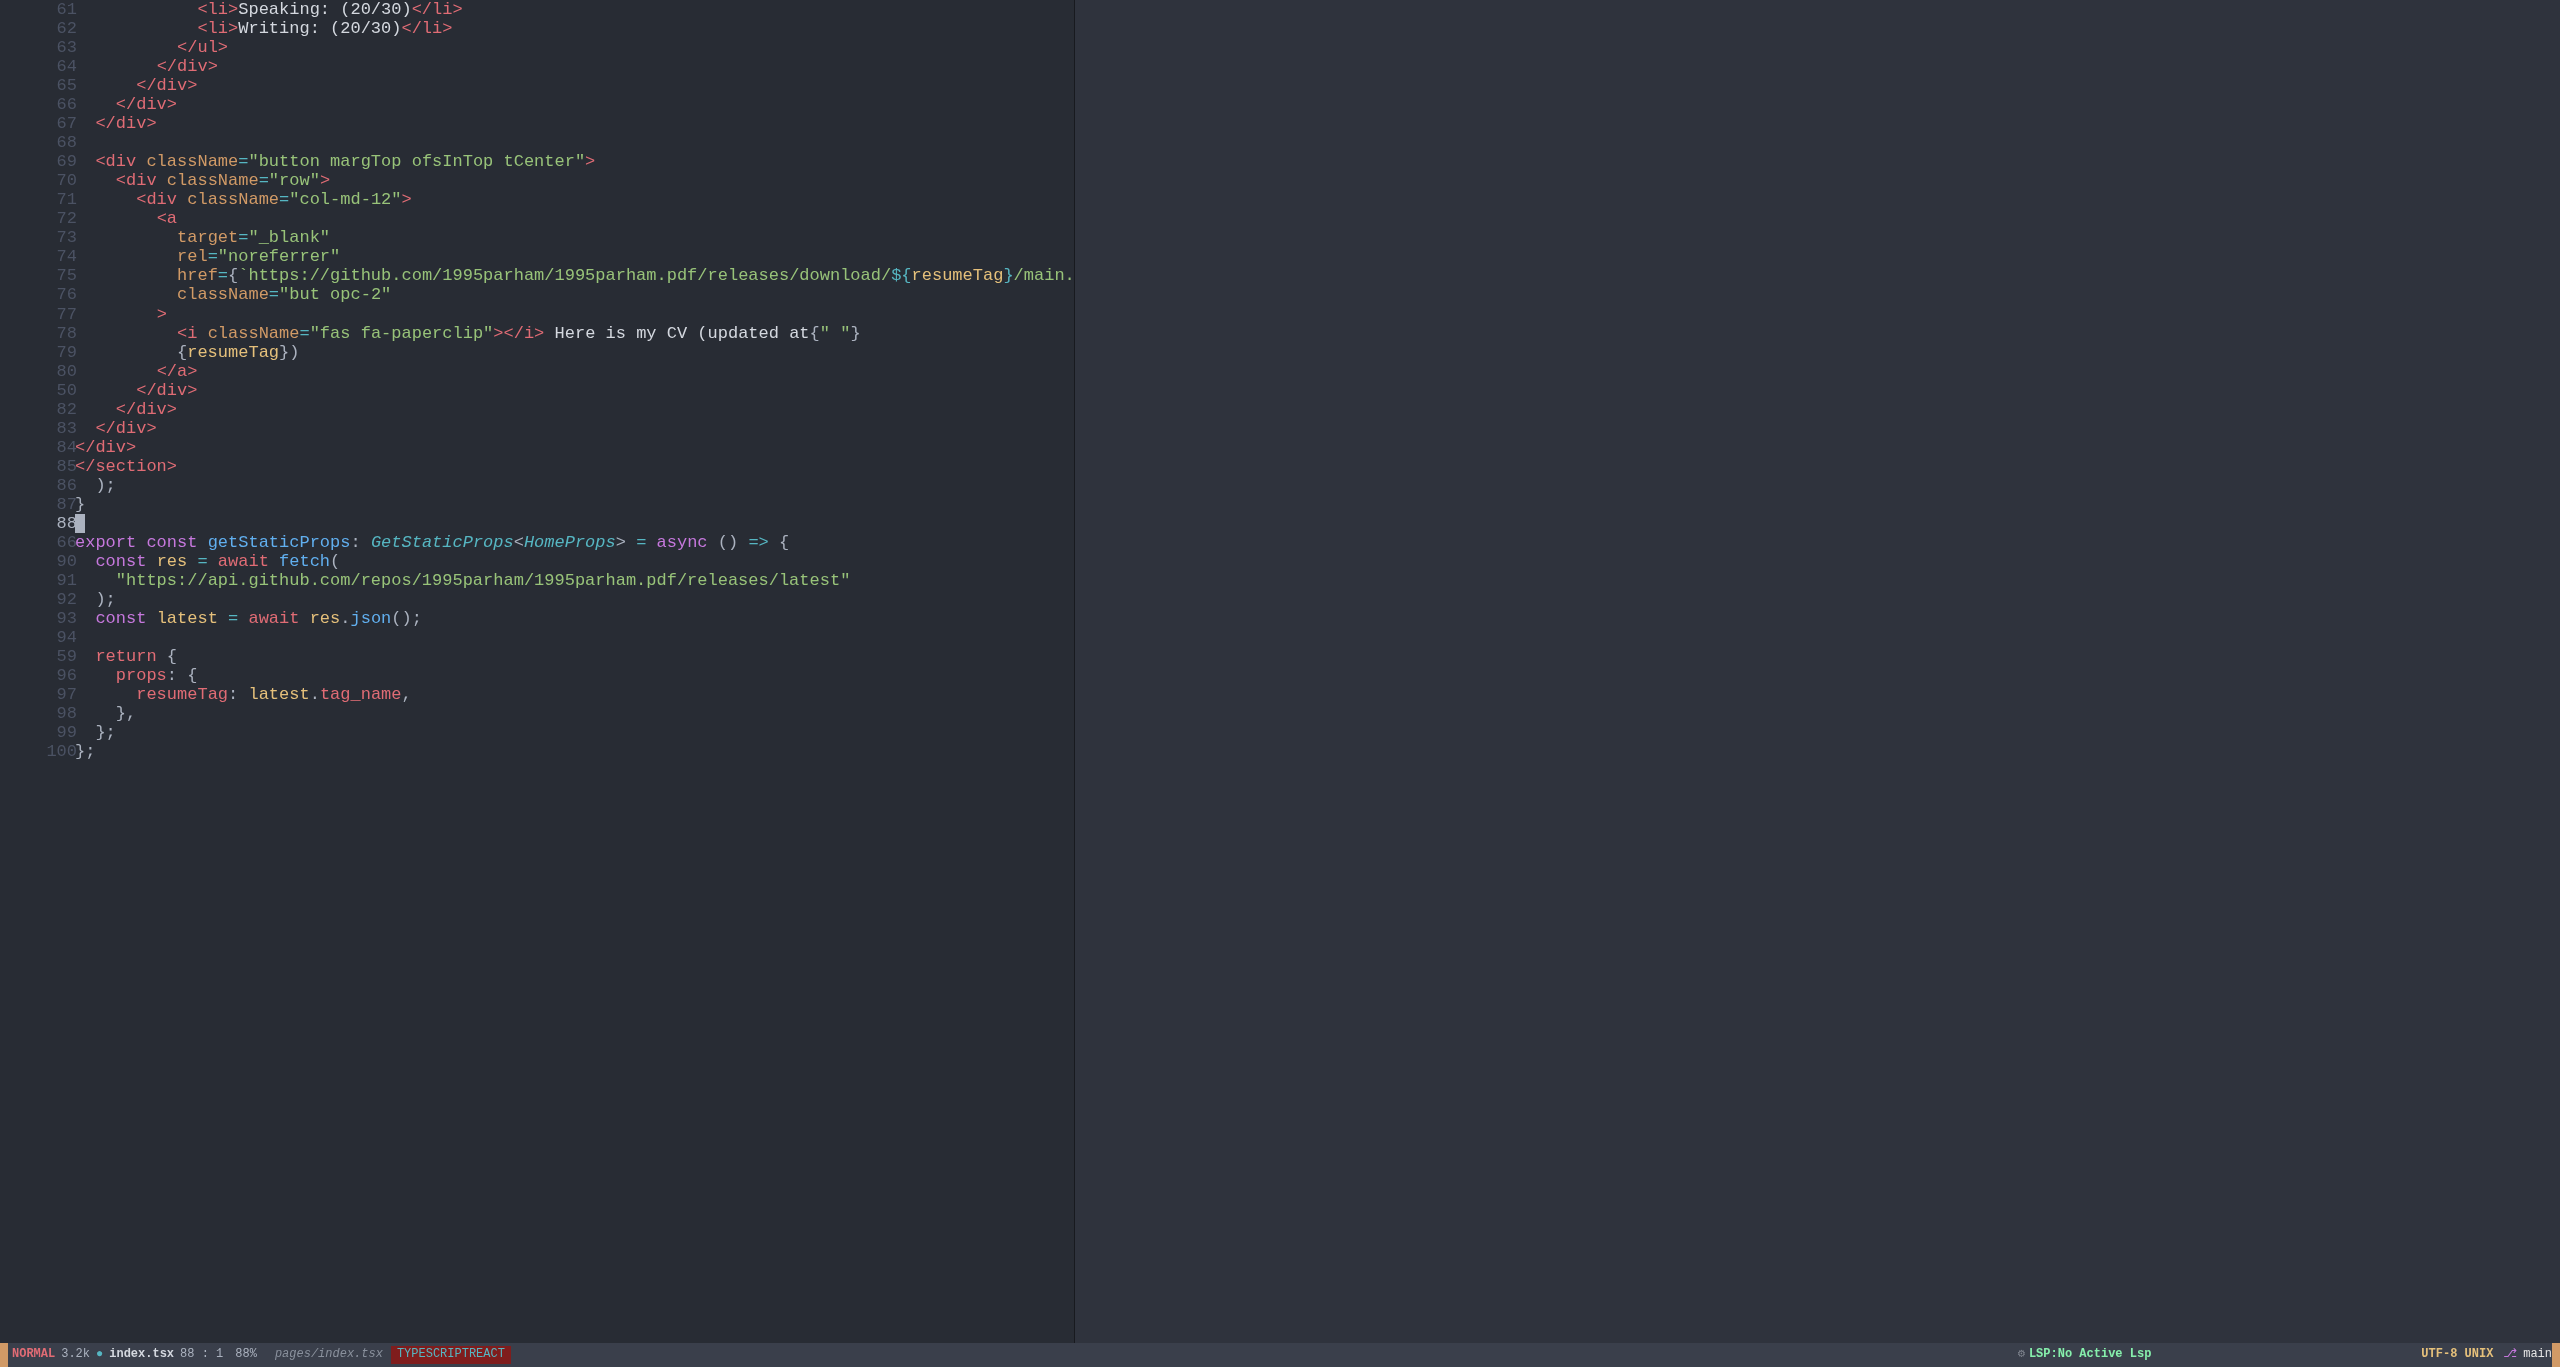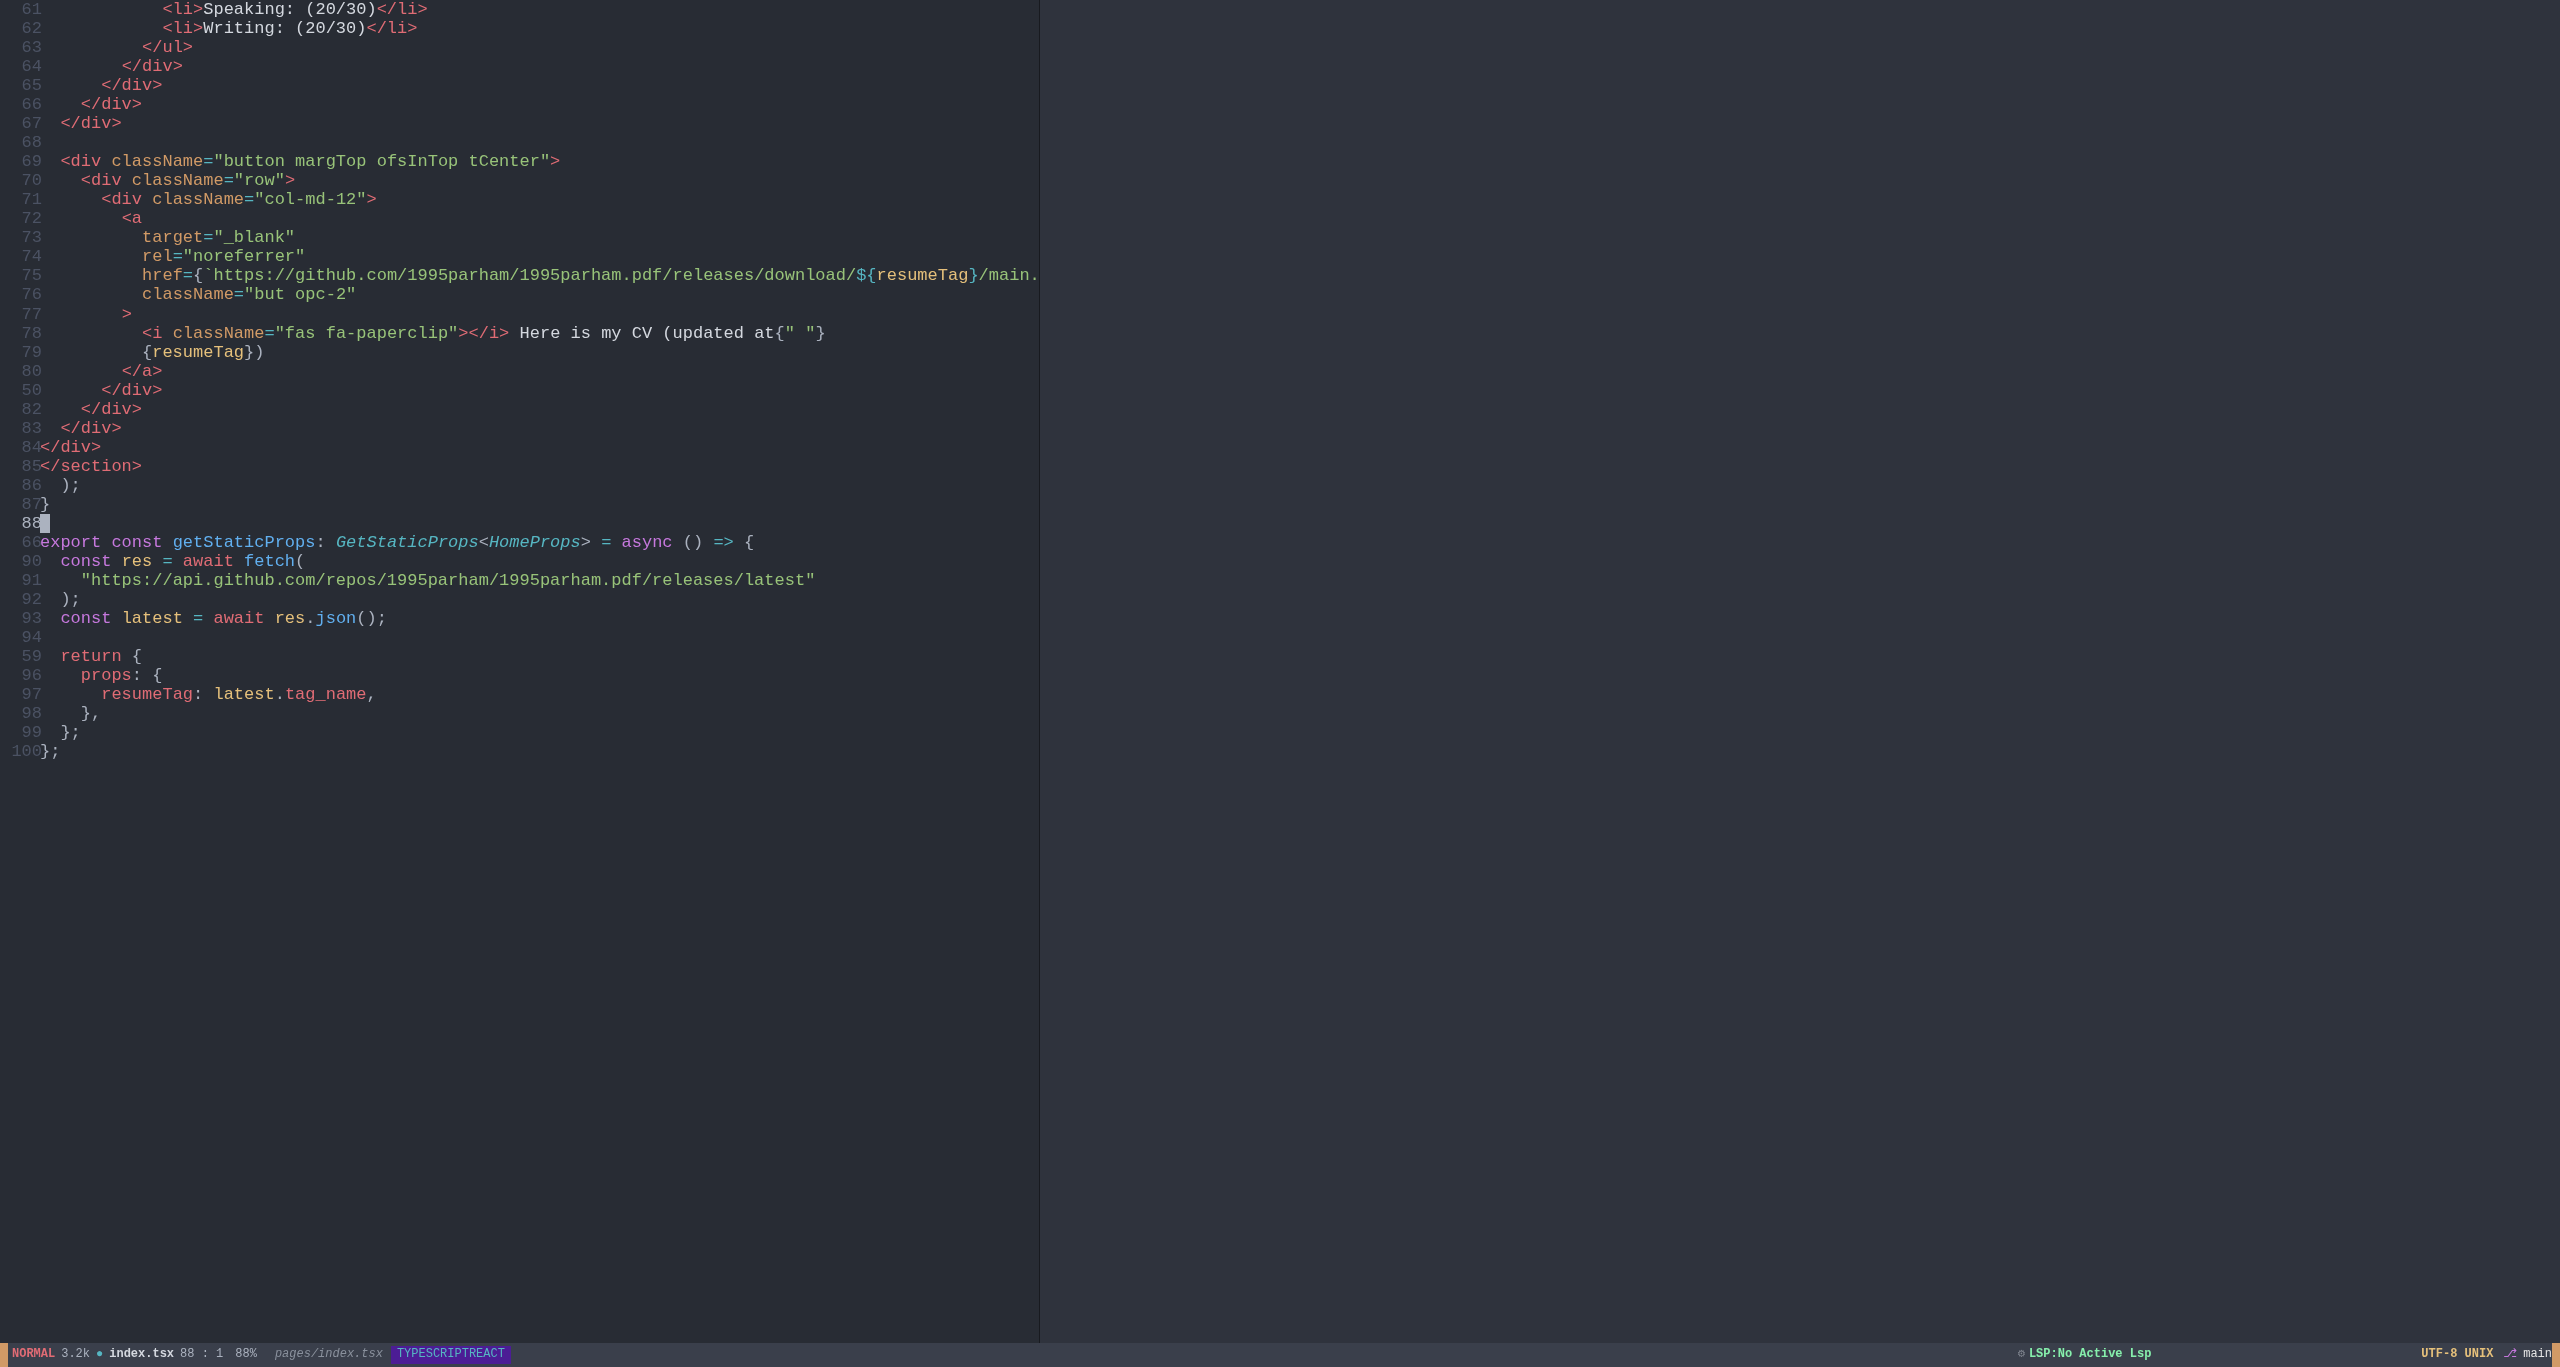--- a/index.html
+++ b/index.html
@@ -8,20 +8,21 @@
     background: #282c34;
     color: #abb2bf;
     font-family: "SFMono-Regular", Consolas, "Liberation Mono", Menlo, monospace;
     font-size: 17px;
     line-height: 1.12;
     overflow: hidden;
   }
   .editor {
     display: flex;
     height: calc(100% - 24px);
+    margin-left: 35px;
   }
   .pane {
     position: relative;
     overflow: hidden;
   }
   .pane.left {
     flex: 0 0 1040px;
     border-right: 1px solid #181a1f;
     background: #282c34;
   }
@@ -80,21 +81,21 @@
     width: 8px; height: 100%;
     background: #d19a66;
   }
   .status .mode     { color: #e06c75; padding: 0 6px 0 4px; font-weight: bold; }
   .status .filesize { color: #abb2bf; padding-right: 6px; }
   .status .dot      { color: #56b6c2; padding-right: 6px; }
   .status .fname    { color: #d4d8df; font-weight: bold; padding-right: 6px; }
   .status .pos      { color: #abb2bf; padding-right: 12px; }
   .status .pct      { color: #abb2bf; padding-right: 18px; }
   .status .path     { color: #8a919d; font-style: italic; padding-right: 8px; }
-  .status .ft       { background: #4c1d95; color: #56b6c2; padding: 2px 6px; }
+  .status .ft       { background: #7f1d1d; color: #56b6c2; padding: 2px 6px; }
   .status .spacer   { flex: 1; }
   .status .lsp-ico  { color: #7f848e; padding-right: 4px; }
   .status .lsp      { color: #86efac; font-weight: bold; }
   .status .enc      { color: #e5c07b; font-weight: bold; padding: 0 10px; }
   .status .branch   { color: #e5e5e5; }
   .status .branch-ico { color: #c678dd; padding-right: 6px; }
   .status .right-gap { width: 260px; }
 </style>
 </head>
 <body>

